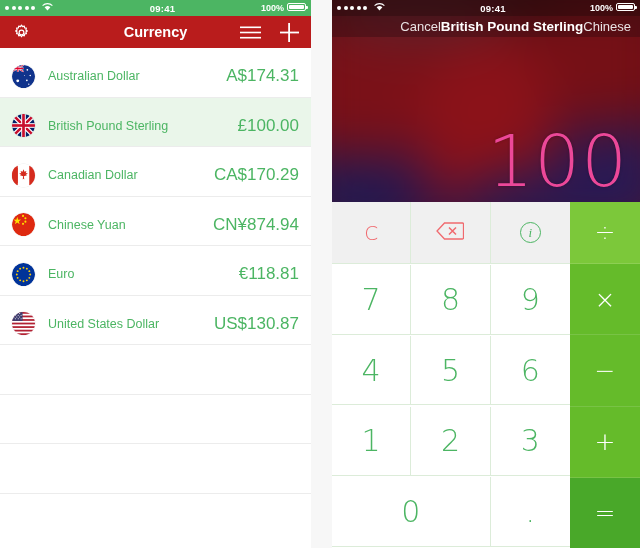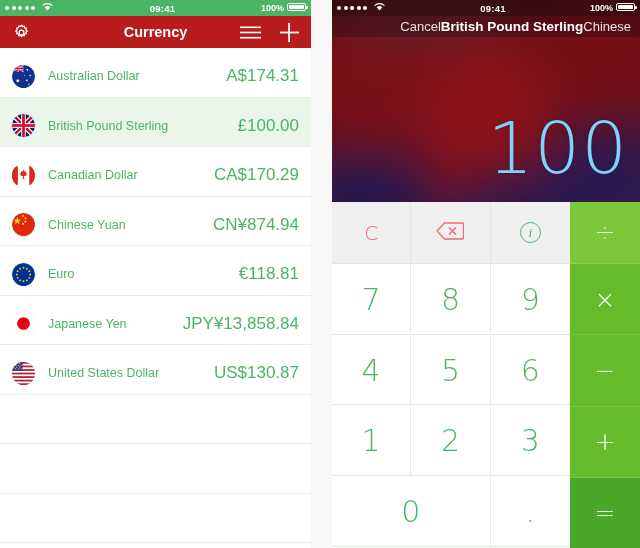--- a/index.html
+++ b/index.html
@@ -102,22 +102,22 @@
     position: relative; z-index: 3;
     height: 21px;
     display: flex; align-items: center; justify-content: flex-end;
     padding: 0 9px;
     background: rgba(40,10,14,0.35);
   }
   .nav-btn-text { color: #e9e2e3; font-size: 13px; }
   .nav-title-right { color: #ffffff; font-size: 13.5px; font-weight: bold; }
   .amount-display {
     position: absolute; z-index: 3;
-    right: 12px; bottom: 18px;
-    color: #7dd3fc;
+    right: 12px; bottom: 5px;
+    color: #ec4899;
     font-size: 72px; font-weight: 200;
     font-family: "DejaVu Sans", sans-serif;
     letter-spacing: 1px; line-height: 1;
     text-shadow: 0 0 3px rgba(0,0,0,0.25);
   }
 
   .keypad { display: flex; width: 100%; height: 346px; }
   .keys-main { width: 238px; display: flex; flex-wrap: wrap; }
   .key {
     width: 79.33px; height: 69.2px;
@@ -302,30 +302,20 @@
                 <circle cx="5" cy="12" r="1"></circle>
                 <circle cx="5.9" cy="8.5" r="1"></circle>
                 <circle cx="8.5" cy="5.9" r="1"></circle>
               </g>
             </svg>
         </span>
         <span class="row-name">Euro</span>
         <span class="row-amount">€118.81</span>
       </div>
 
-      <div class="row">
-        <span class="flag">
-          <svg width="23" height="23" viewBox="0 0 24 24">
-              <circle cx="12" cy="12" r="12" fill="#fff"></circle>
-              <circle cx="12" cy="12" r="6.6" fill="#e60012"></circle>
-            </svg>
-        </span>
-        <span class="row-name">Japanese Yen</span>
-        <span class="row-amount">JPY¥13,858.84</span>
-      </div>
 
       <div class="row">
         <span class="flag">
           <svg width="23" height="23" viewBox="0 0 24 24">
               <circle cx="12" cy="12" r="12" fill="#fff"></circle>
               <g fill="#b22234">
                 <rect x="0" y="0" width="24" height="1.85"></rect>
                 <rect x="0" y="3.7" width="24" height="1.85"></rect>
                 <rect x="0" y="7.4" width="24" height="1.85"></rect>
                 <rect x="0" y="11.1" width="24" height="1.85"></rect>

